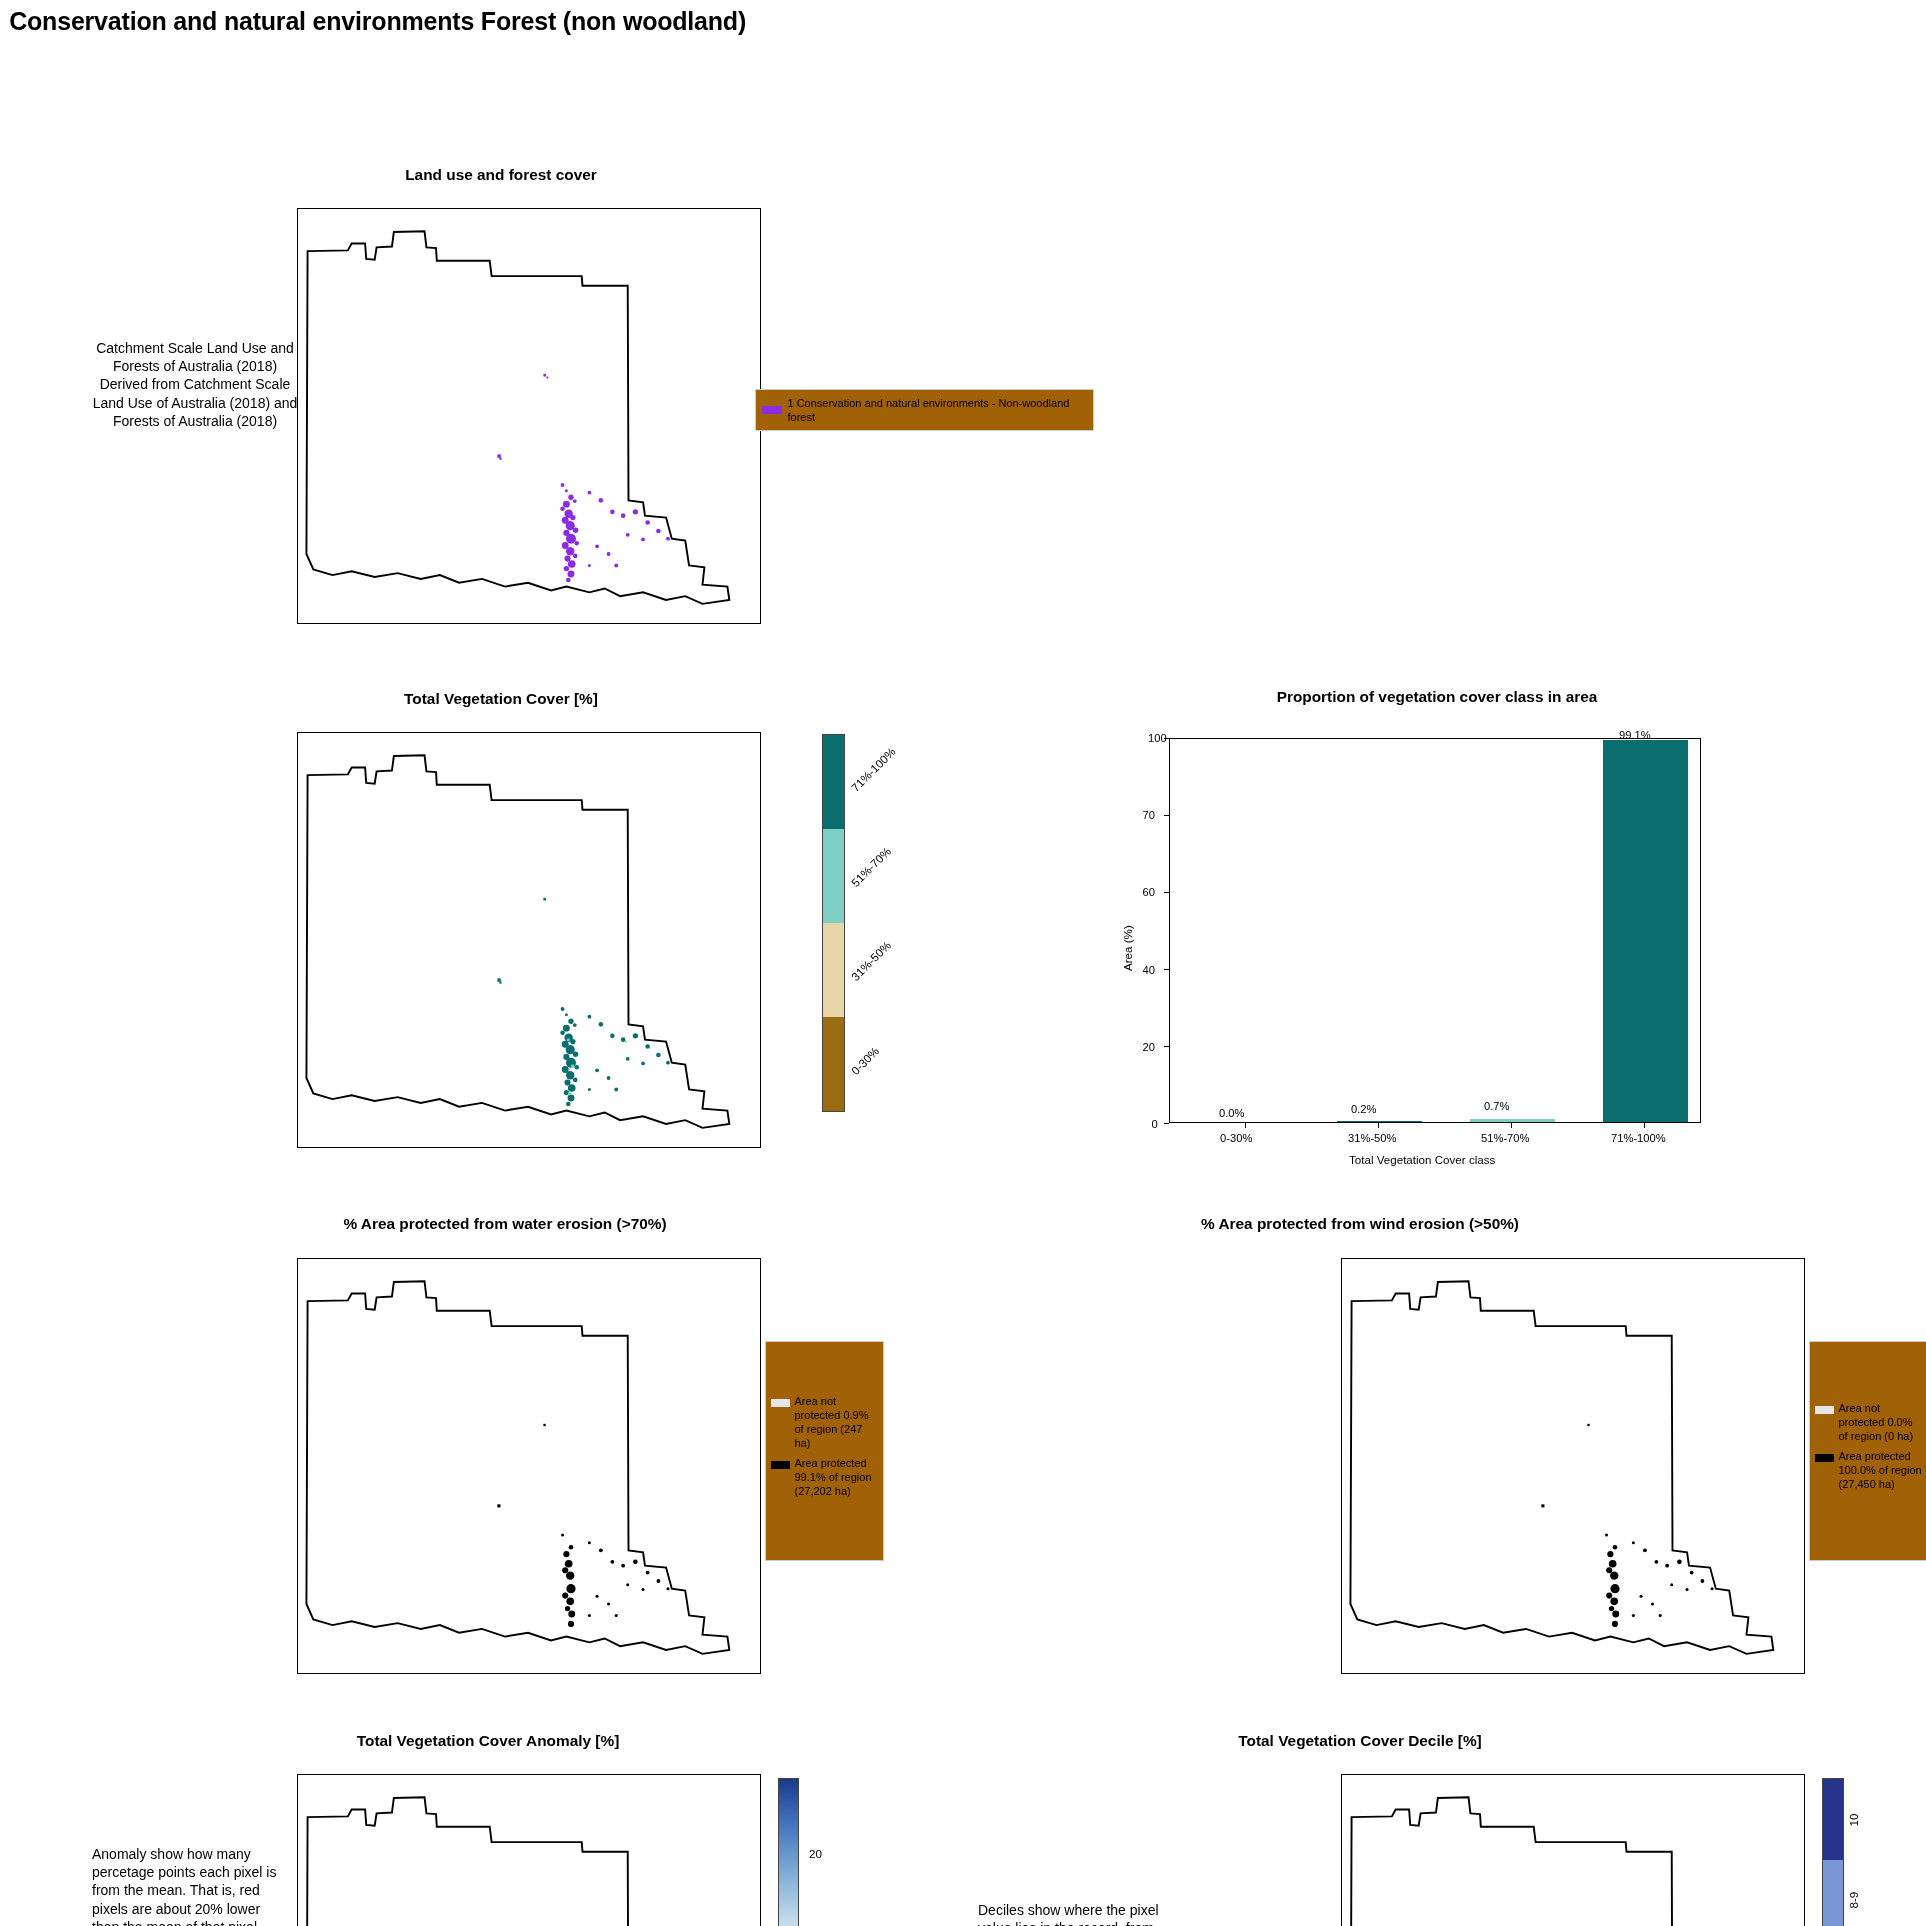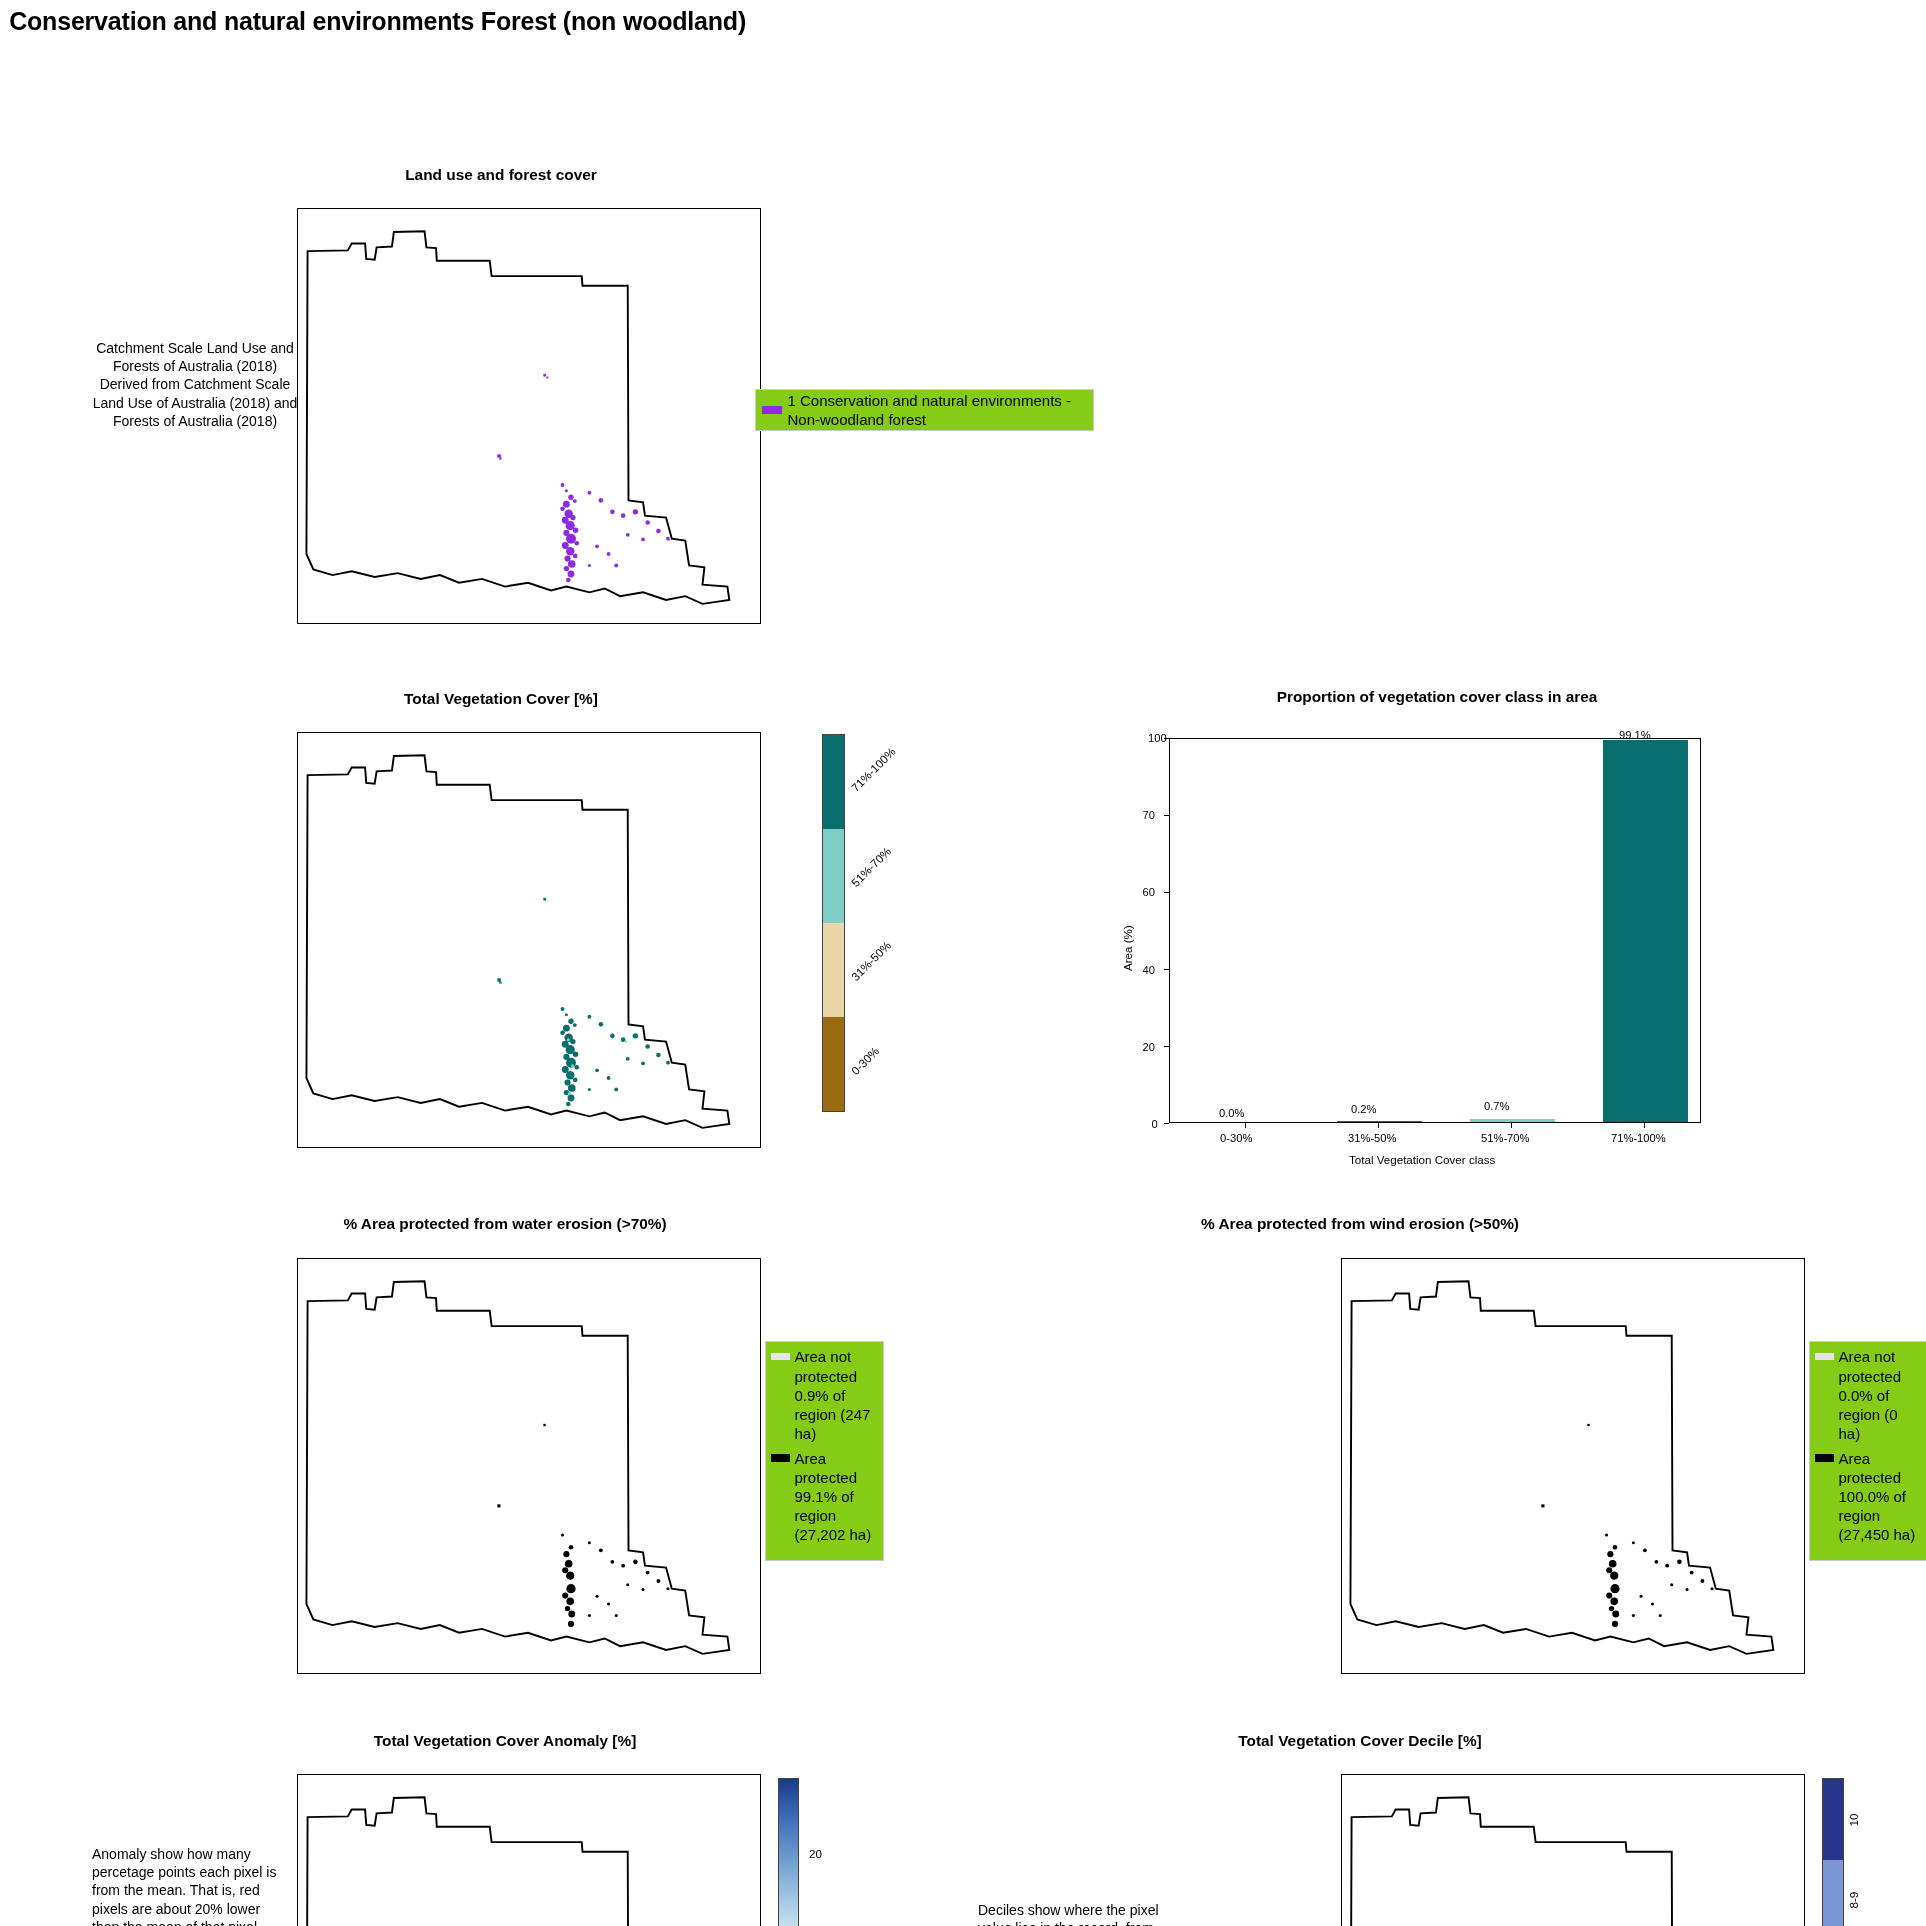--- a/index.html
+++ b/index.html
@@ -33,25 +33,25 @@
 
   .sidenote {
     position:absolute;
     font-size:14px; line-height:1.30;
     color:#000;
   }
 
   
   .legend-box {
     position:absolute;
-    background:#84cc16;
+    background:#a16207;
     border:0.8px solid #cccccc;
     display:flex; align-items:flex-start;
     padding:3.9px 4.6px;
-    font-size:15px; line-height:1.28;
+    font-size:11px; line-height:1.28;
   }
   .legend-swatch {
     width:20px; height:8.5px; flex:0 0 auto;
     margin:3.9px 5.4px 0 1.5px;
   }
   .legend-row { display:flex; align-items:flex-start; margin-bottom:5.4px; }
   .legend-row:last-child { margin-bottom:10px; }
   .legend-sw-sm { width:18.5px; height:7.7px; flex:0 0 auto; margin:5.4px 4.6px 0 0.8px; }
   .legend-txt { white-space:pre-line; }
 
@@ -375,21 +375,21 @@
   <div class="legend-row">
     <div class="legend-sw-sm" style="background:#e6e6e6;"></div>
     <div class="legend-txt">Area not protected 0.0% of region (0 ha)</div>
   </div>
   <div class="legend-row">
     <div class="legend-sw-sm" style="background:#000000;"></div>
     <div class="legend-txt">Area protected 100.0% of region (27,450 ha)</div>
   </div>
 </div>
 
-<div class="panel-title" style="left:239px; top:1732px; width:532px;text-align:center;">Total Vegetation Cover Anomaly [%]</div>
+<div class="panel-title" style="left:222px; top:1732px; width:532px;text-align:center;">Total Vegetation Cover Anomaly [%]</div>
 
 <div class="sidenote" style="left:92px; top:1845px; width:185px;">Anomaly show how many percetage points each pixel is from the mean. That is, red pixels are about 20% lower than the mean of that pixel. The mean is only for the month of the map using baseline from 2001 to 2019.</div>
 
 <div class="map-frame" style="left:297px; top:1774px; width:464px; height:416px;">
   <svg class="mapsvg" viewBox="0 0 1205 1080" preserveAspectRatio="none">
     <path class="boundary" d="M25,110 L130,108 L140,90 L175,90 L178,130 L200,132 L205,100 L245,98
       L250,60 L330,58 L335,100 L360,102 L362,135 L500,135 L505,175 L740,175 L742,200
       L860,200 L862,760 L900,765 L905,800 L960,805 L975,860 L1010,865 L1020,930
       L1060,935 L1055,980 L1120,985 L1125,1020 L1055,1030 L1010,1010 L960,1020
       L900,1000 L840,1010 L800,990 L760,1000 L700,985 L660,995 L600,975 L540,985

